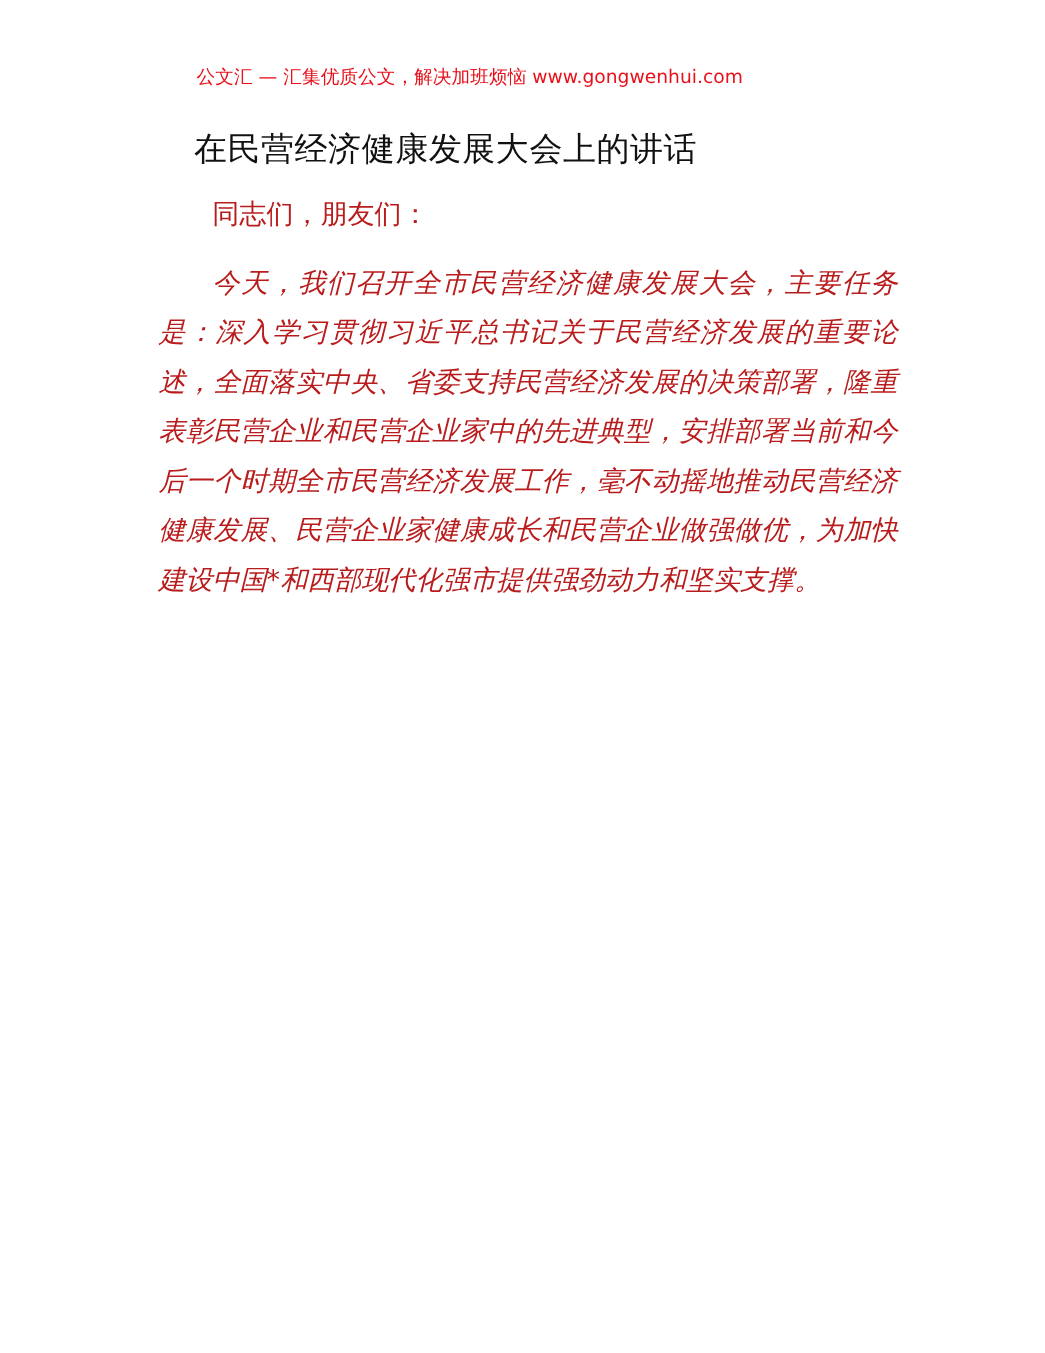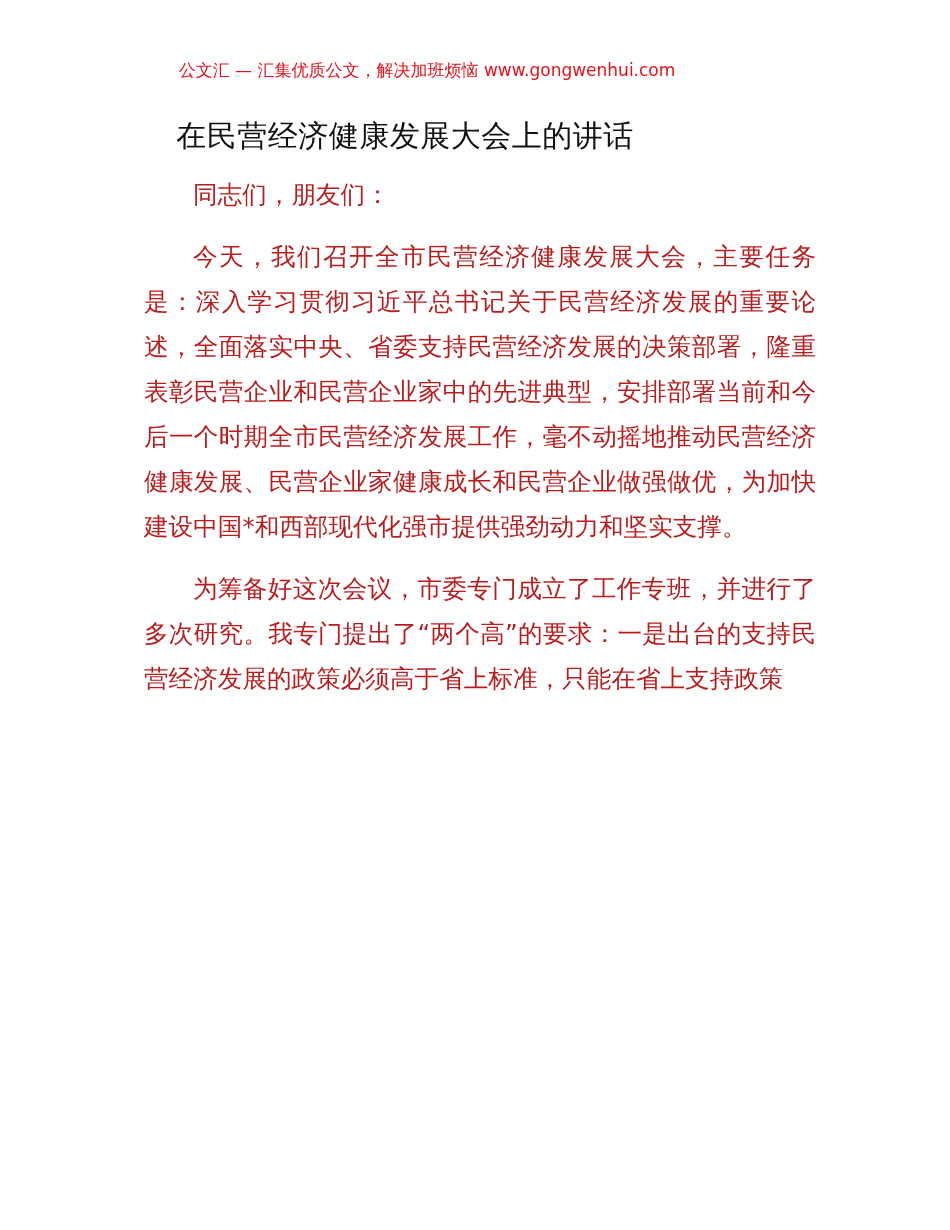--- a/index.html
+++ b/index.html
@@ -53,26 +53,26 @@
       color: #b91c1c;
     }
     .para.indent {
       text-indent: 49px;
     }
     .para.salutation {
       padding-left: 49px;
     }
     .para + .para {
       margin-top: 17px;
+      font-style: italic;
     }
   </style>
 </head>
 <body>
 
 <div class="header-banner">公文汇 — 汇集优质公文，解决加班烦恼 www.gongwenhui.com</div>
 
 <h1 class="doc-title" style="margin:0;font-weight:normal;">在民营经济健康发展大会上的讲话</h1>
 
 <div class="doc-body">
   <p class="para salutation">同志们，朋友们：</p>
   <p class="para indent">今天，我们召开全市民营经济健康发展大会，主要任务是：深入学习贯彻习近平总书记关于民营经济发展的重要论述，全面落实中央、省委支持民营经济发展的决策部署，隆重表彰民营企业和民营企业家中的先进典型，安排部署当前和今后一个时期全市民营经济发展工作，毫不动摇地推动民营经济健康发展、民营企业家健康成长和民营企业做强做优，为加快建设中国*和西部现代化强市提供强劲动力和坚实支撑。</p>
-  <p class="para indent">为筹备好这次会议，市委专门成立了工作专班，并进行了多次研究。我专门提出了“两个高”的要求：一是出台的支持民营经济发展的政策必须高于省上标准，只能在省上支持政策</p>
 </div>
 
 </body></html>

